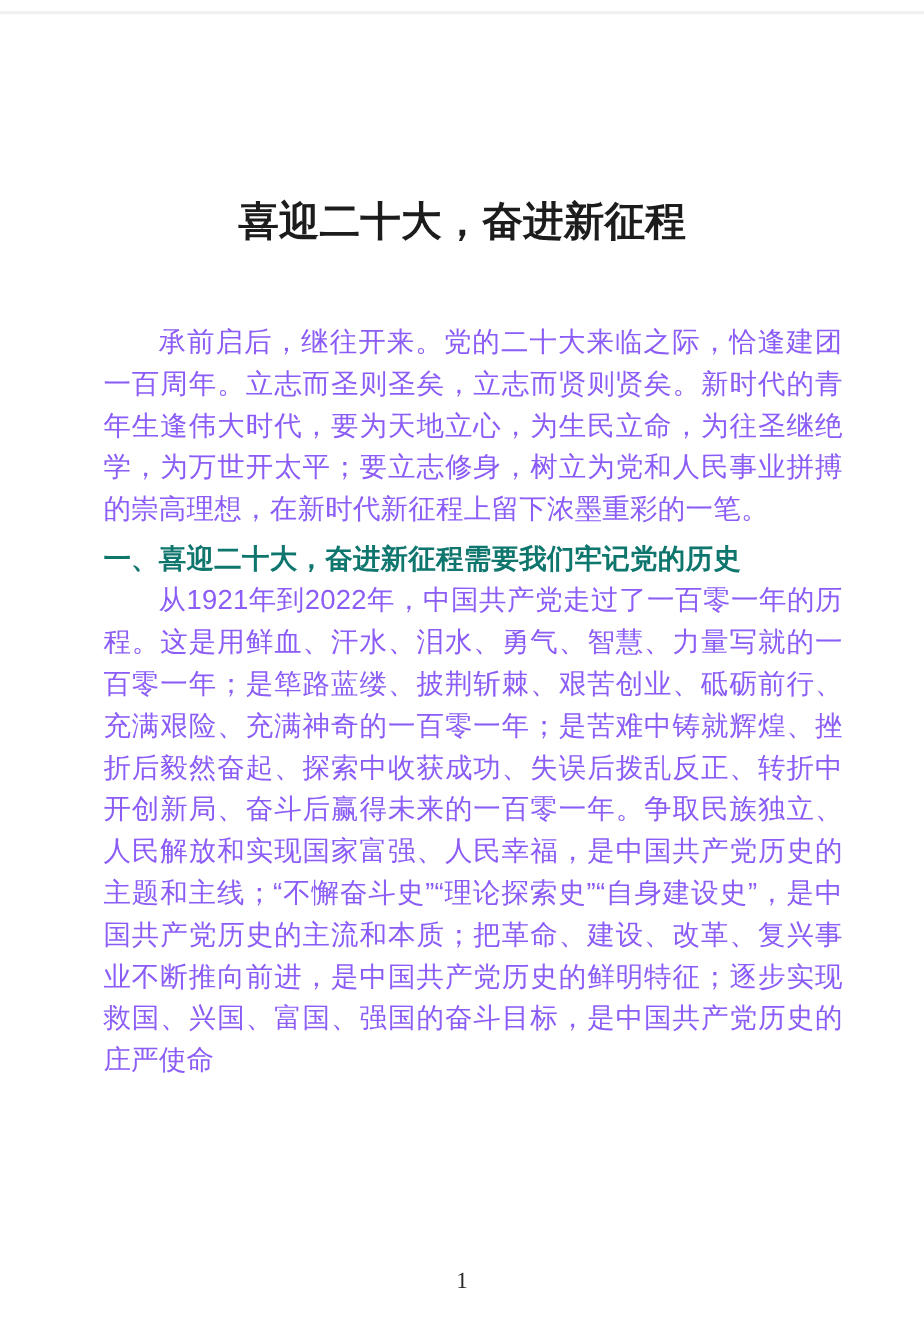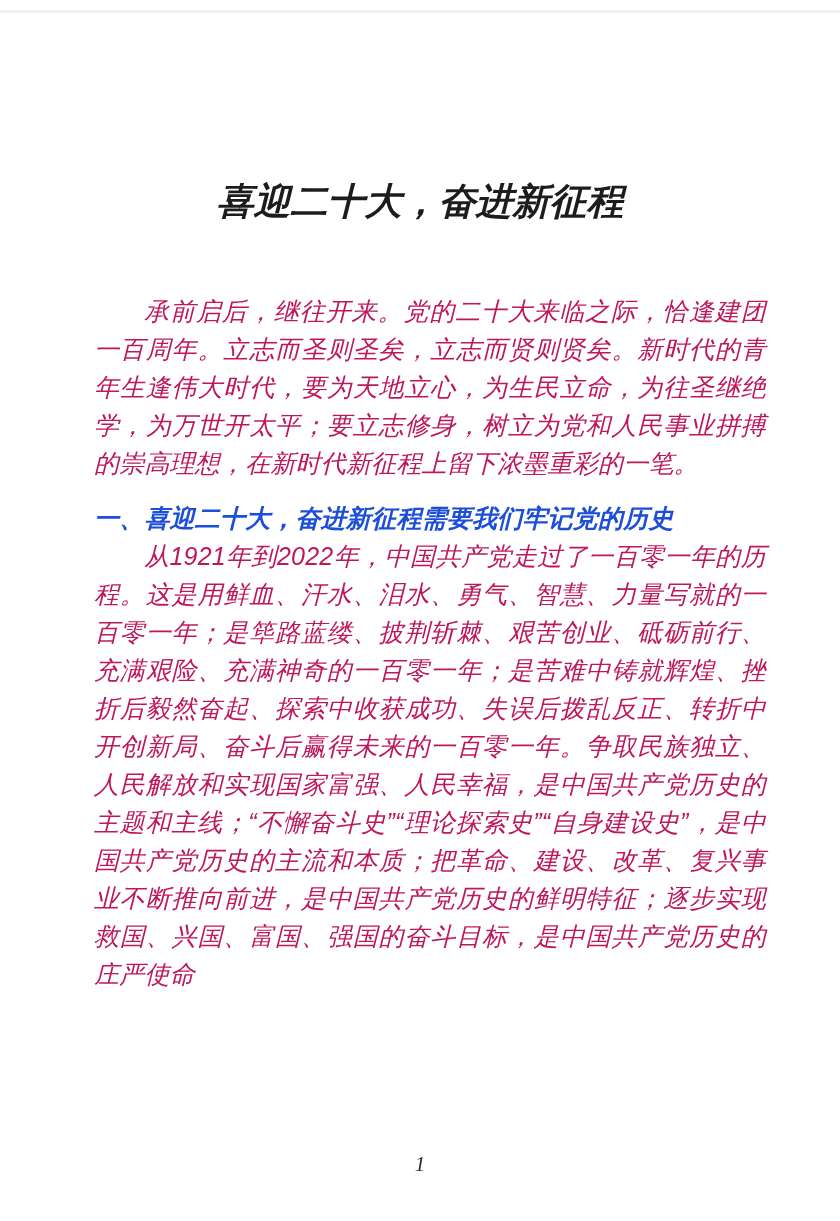--- a/index.html
+++ b/index.html
@@ -1,15 +1,15 @@
 <!DOCTYPE html>
 <html><head>
 <meta charset="utf-8">
 <style>
-  * { margin: 0; padding: 0; box-sizing: border-box; font-style: italic; }
+  * { margin: 0; padding: 0; box-sizing: border-box; }
   html, body {
     background: #ffffff;
     font-family: "Liberation Sans", "DejaVu Sans", sans-serif;
   }
   .page {
     position: relative;
     width: 840px;
     height: 1221px;
     background: #ffffff;
     overflow: hidden;
@@ -37,28 +37,28 @@
     width: 672px;
     margin-top: 70px;
     color: #212121;
   }
   .para {
     font-size: 25px;
     line-height: 38px;
     text-align: justify;
     text-align-last: left;
     text-indent: 2em;
-    color: #be185d;
+    color: #8b5cf6;
     letter-spacing: 0.2px;
   }
   .para.heading {
     font-weight: 700;
     text-indent: 0;
-    color: #1d4ed8;
-    margin-top: 17px;
+    color: #0f766e;
+    margin-top: 7px;
   }
   .page-number {
     position: absolute;
     top: 1152px;
     left: 0;
     width: 100%;
     text-align: center;
     font-family: "Liberation Serif", "DejaVu Serif", serif;
     font-size: 21px;
     color: #2a2a2a;

